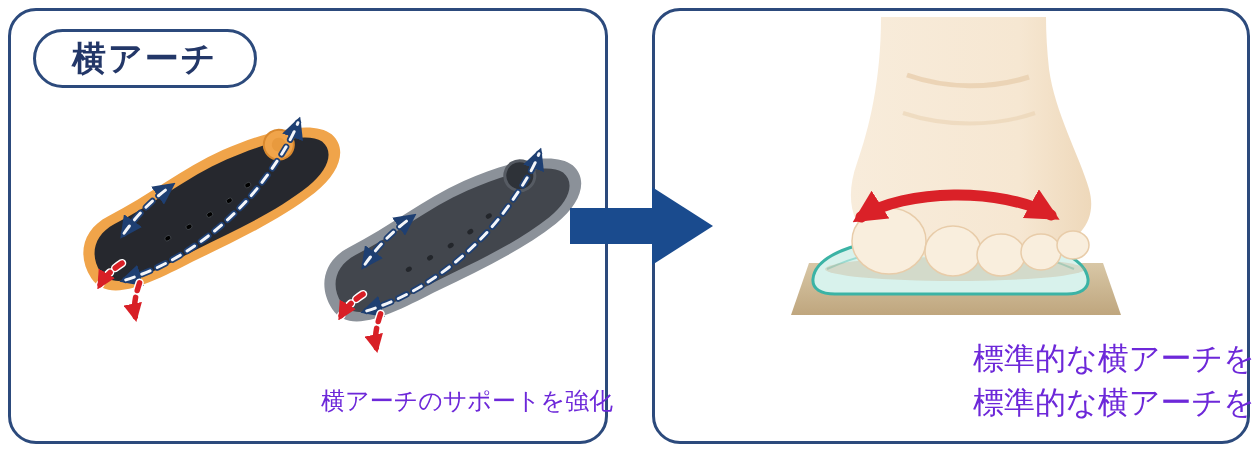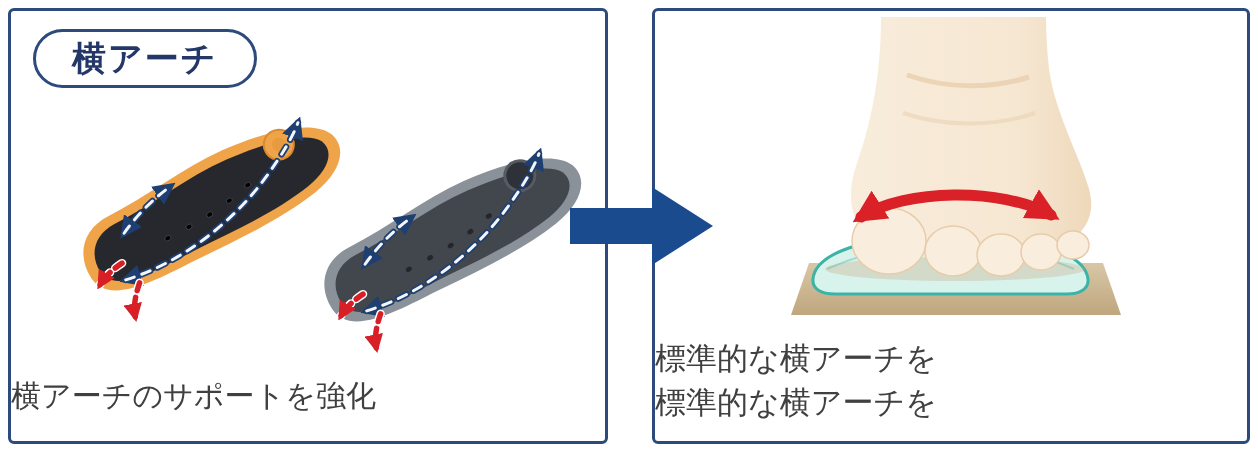--- a/index.html
+++ b/index.html
@@ -1,27 +1,27 @@
 <!DOCTYPE html>
 <html><head>
 <meta charset="utf-8">
 <style>
   html,body{margin:0;padding:0;background:#ffffff;}
   .page{position:relative;width:1258px;height:453px;background:#ffffff;
         font-family:"Liberation Sans","DejaVu Sans",sans-serif;overflow:hidden;}
   .panel{position:absolute;top:8px;height:436px;background:#ffffff;
-         border:3px solid #2c4a7c;border-radius:6px;box-sizing:border-box;}
+         border:3px solid #2c4a7c;border-radius:28px;box-sizing:border-box;}
   .panel.left{left:8px;width:600px;}
   .panel.right{left:652px;width:598px;}
   .badge{position:absolute;top:18px;left:22px;padding:6px 36px;
          border:3px solid #2c4a7c;border-radius:32px;background:#ffffff;
          font-size:34px;font-weight:600;color:#233768;letter-spacing:2px;line-height:1.2;}
-  .caption{position:absolute;left:0;width:100%;text-align:left;
-           color:#404040;font-weight:500;}
-  .caption.left-cap{bottom:24px;font-size:30px;}
+  .caption{position:absolute;left:8px;width:100%;text-align:right;
+           color:#6d28d9;font-weight:500;}
+  .caption.left-cap{bottom:24px;font-size:24px;}
   .caption.right-cap{bottom:16px;font-size:31px;line-height:1.42;}
   .caption.right-cap span{display:block;}
   .insoles-svg{position:absolute;top:72px;left:6px;}
   .foot-svg{position:absolute;top:6px;left:0px;}
   .flow-arrow{position:absolute;left:570px;top:183px;z-index:10;}
 </style>
 </head>
 <body>
 
 <div class="page">

